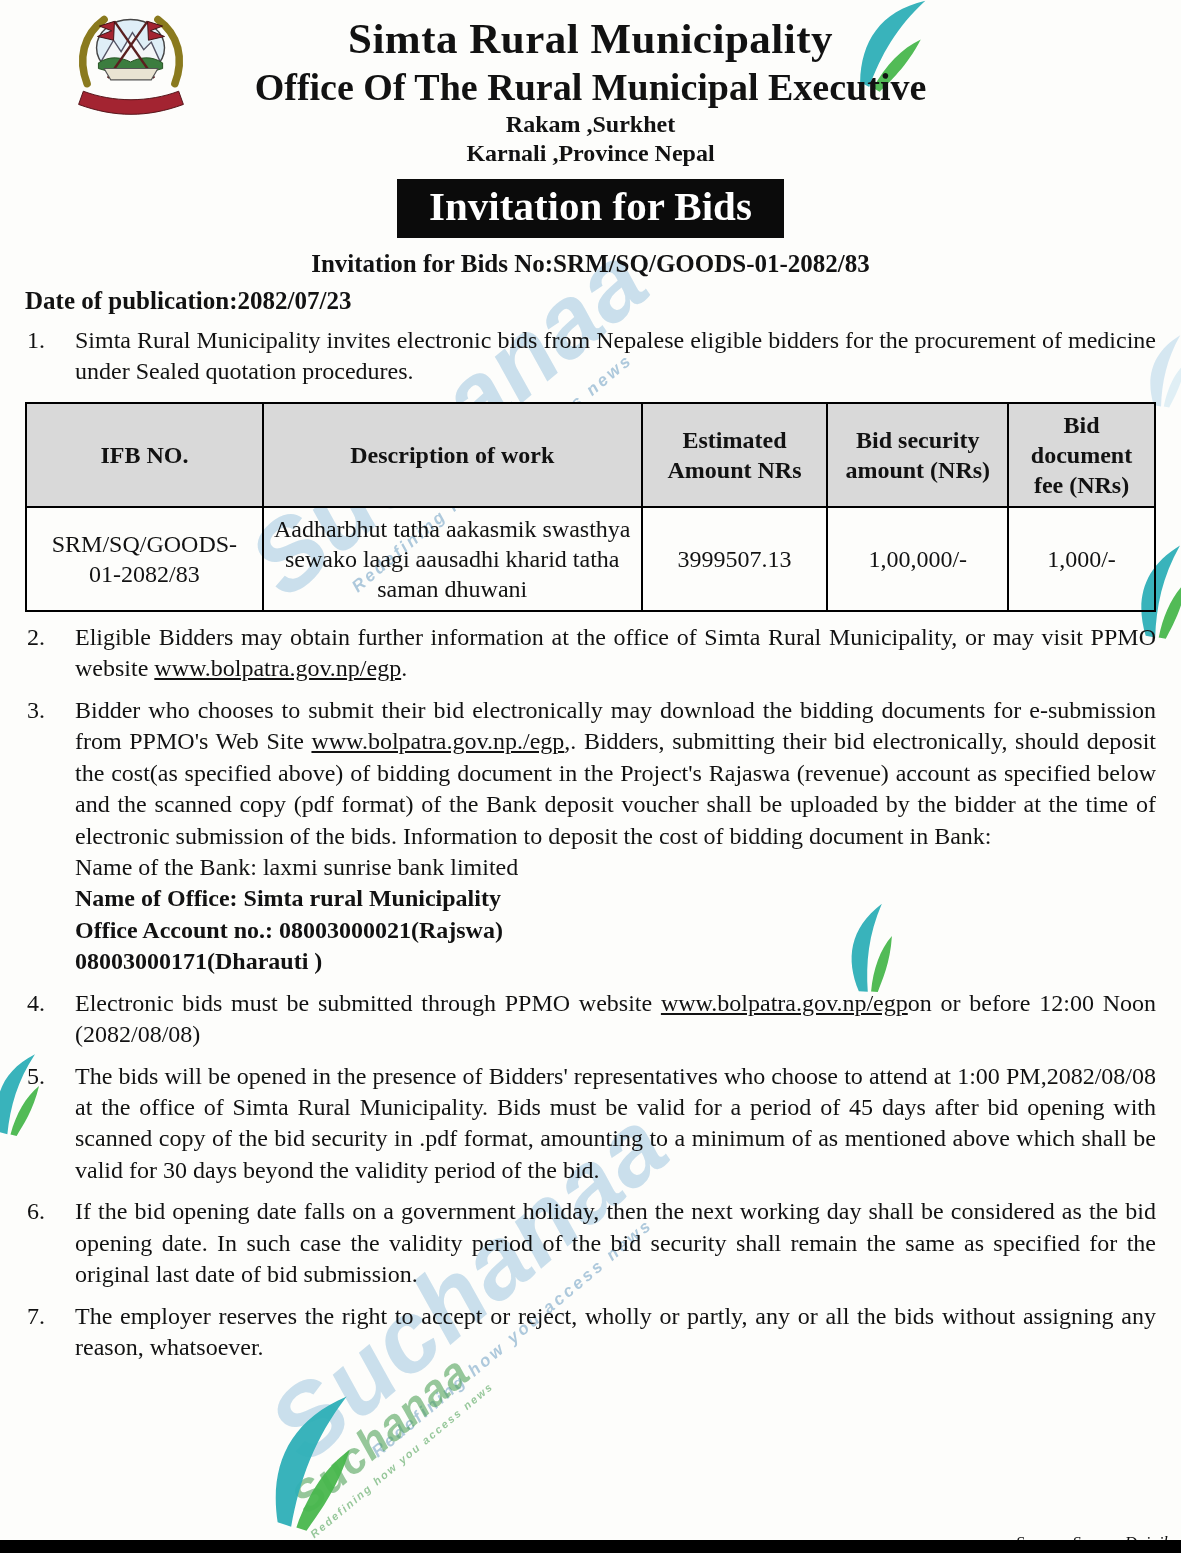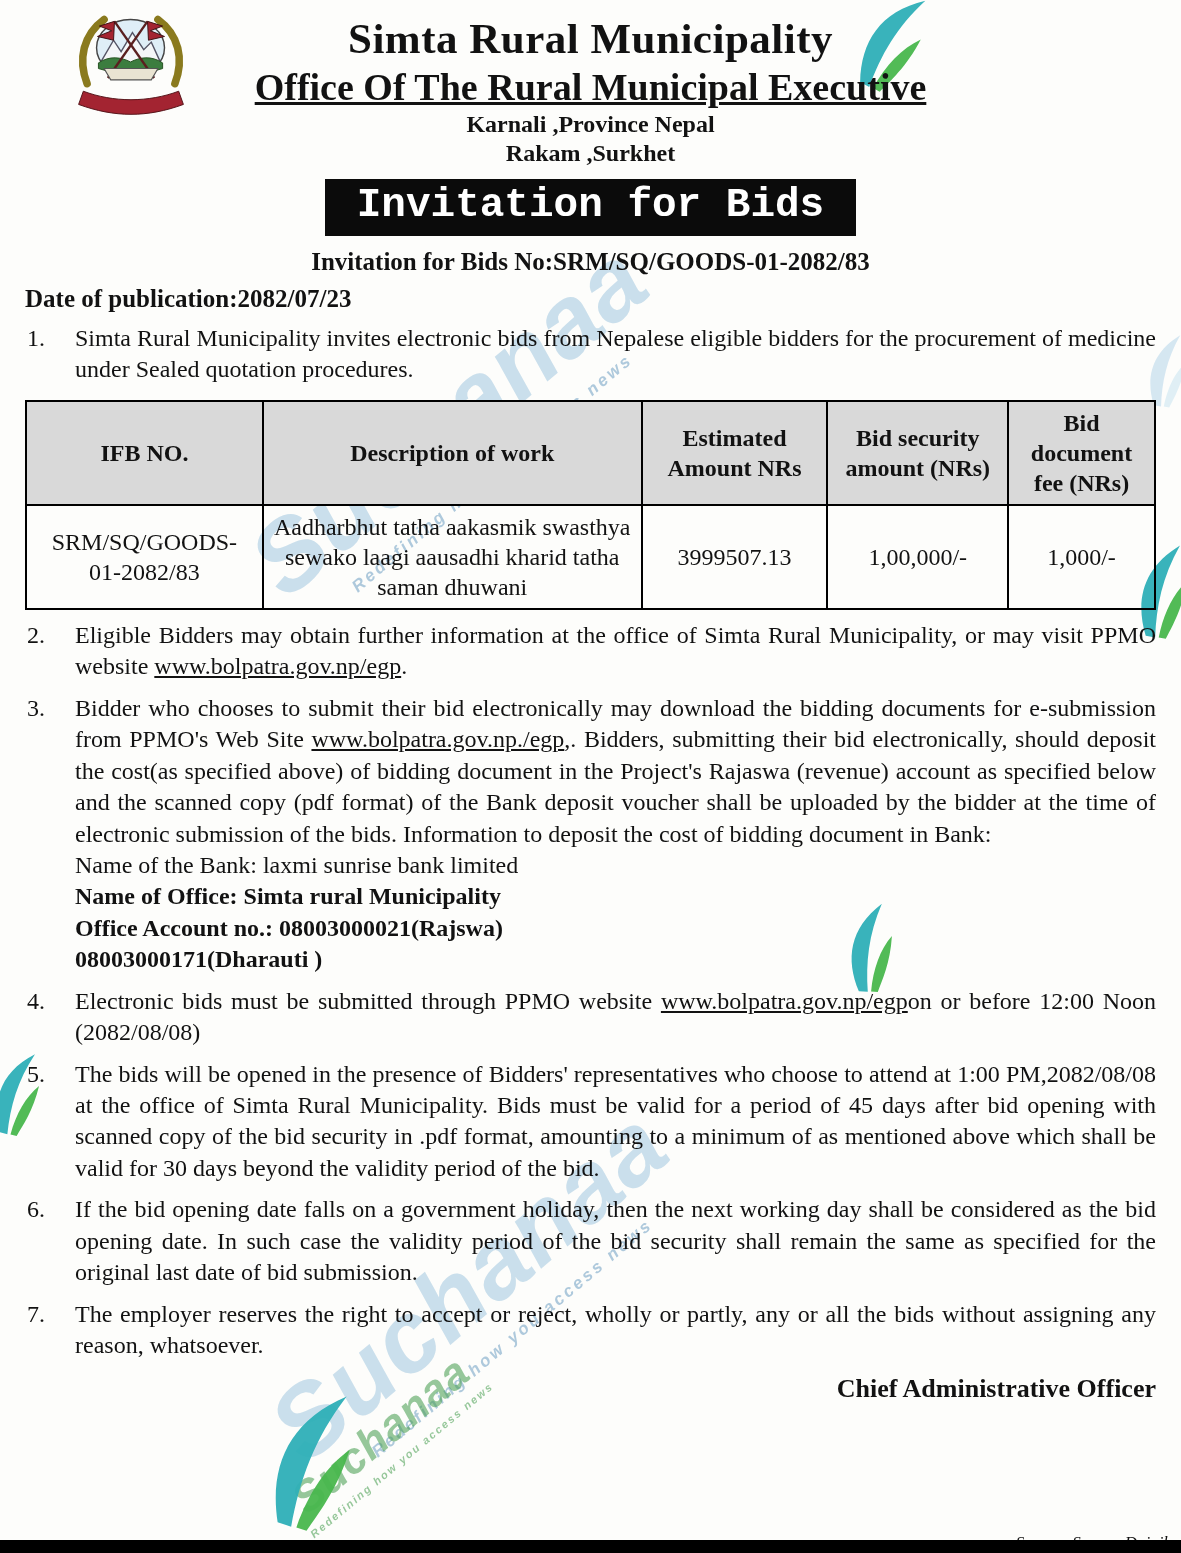--- a/index.html
+++ b/index.html
@@ -22,23 +22,23 @@
   .wm2 { left:215px; top:1225px; width:520px; }
   .wm-small { left:235px; top:1408px; width:300px; }
   .wm-small .wm-main { font-size:44px; color:rgba(75,160,85,.58); }
   .wm-small .wm-tag  { font-size:11px; letter-spacing:2px; color:rgba(75,160,85,.58); }
 
   
   .content { position:relative; z-index:1; padding:14px 25px 0 25px; }
   .emblem { position:absolute; left:72px; top:6px; width:118px; height:110px; }
   .hdr { text-align:center; }
   .org    { font-size:43px; font-weight:bold; letter-spacing:.5px; }
-  .office { font-size:38px; font-weight:bold; margin-top:2px;text-decoration:underline; }
+  .office { font-size:38px; font-weight:bold; margin-top:2px; }
   .addr   { font-size:24px; font-weight:bold; margin-top:2px; }
-  .banner-wrap { text-align:center; margin-top:12px;font-family:Liberation Mono, monospace; }
+  .banner-wrap { text-align:center; margin-top:12px; }
   .banner { display:inline-block; background:#0b0b0b; color:#fff; font-size:41px;
             font-weight:bold; padding:3px 32px 8px; }
   .bidno   { font-size:25px; font-weight:bold; text-align:center; margin-top:12px;font-family:Liberation Serif, serif; }
   .pubdate { font-size:25px; font-weight:bold; text-align:left; margin-top:9px; }
 
   .item { display:flex; margin-top:10px; }
   .item-num  { flex:0 0 50px; width:50px; font-size:24px; line-height:1.31; padding-left:2px; }
   .item-body { flex:1; font-size:24px; line-height:1.31; text-align:justify; }
   .doc-link { text-decoration:underline; cursor:pointer; }
   .bold { font-weight:bold; }
@@ -122,22 +122,22 @@
         <path d="M80,14 l16,5 l-13,5 l15,6 l-17,4 z" fill="#a32431" stroke="#3a0f12" stroke-width="1"></path>
         <path d="M45,14 l-16,5 l13,5 l-15,6 l17,4 z" fill="#a32431" stroke="#3a0f12" stroke-width="1"></path>
         <path d="M34,64 h57 l-7,12 h-43 z" fill="#e9e4d2" stroke="#555" stroke-width="1.2"></path>
         <path d="M12,88 C44,100 81,100 113,88 L118,102 C80,116 45,116 7,102 Z" fill="#a32431" stroke="#511015" stroke-width="1"></path>
       </svg>
     </div>
 
     <div class="hdr">
       <div class="org">Simta Rural Municipality</div>
       <div class="office">Office Of The Rural Municipal Executive</div>
+      <div class="addr">Rakam ,Surkhet</div>
       <div class="addr">Karnali ,Province Nepal</div>
-      <div class="addr">Rakam ,Surkhet</div>
       <div class="banner-wrap">
         <span class="banner">Invitation for Bids</span>
       </div>
       <div class="bidno">Invitation for Bids No:SRM/SQ/GOODS-01-2082/83</div>
       <div class="pubdate">Date of publication:2082/07/23</div>
     </div>
 
     <div id="item-first">
         <div class="item">
           <div class="item-num">1.</div>
@@ -193,18 +193,17 @@
         <div class="item">
           <div class="item-num">6.</div>
           <div class="item-body"><span>If the bid opening date falls on a government holiday, then the next working day shall be considered as the bid opening date. In such case the validity period of the bid security shall remain the same as specified for the original last date of bid submission.</span></div>
         </div>
         <div class="item">
           <div class="item-num">7.</div>
           <div class="item-body"><span>The employer reserves the right to accept or reject, wholly or partly, any or all the bids without assigning any reason, whatsoever.</span></div>
         </div>
       </div>
 
-    <div class="sig">Chief Administrative Officer</div>
   </div>
 
   <div class="source">Source: Sourya Dainik</div>
   <div class="bottom-bar"></div>
 </div>
 
 </body></html>

